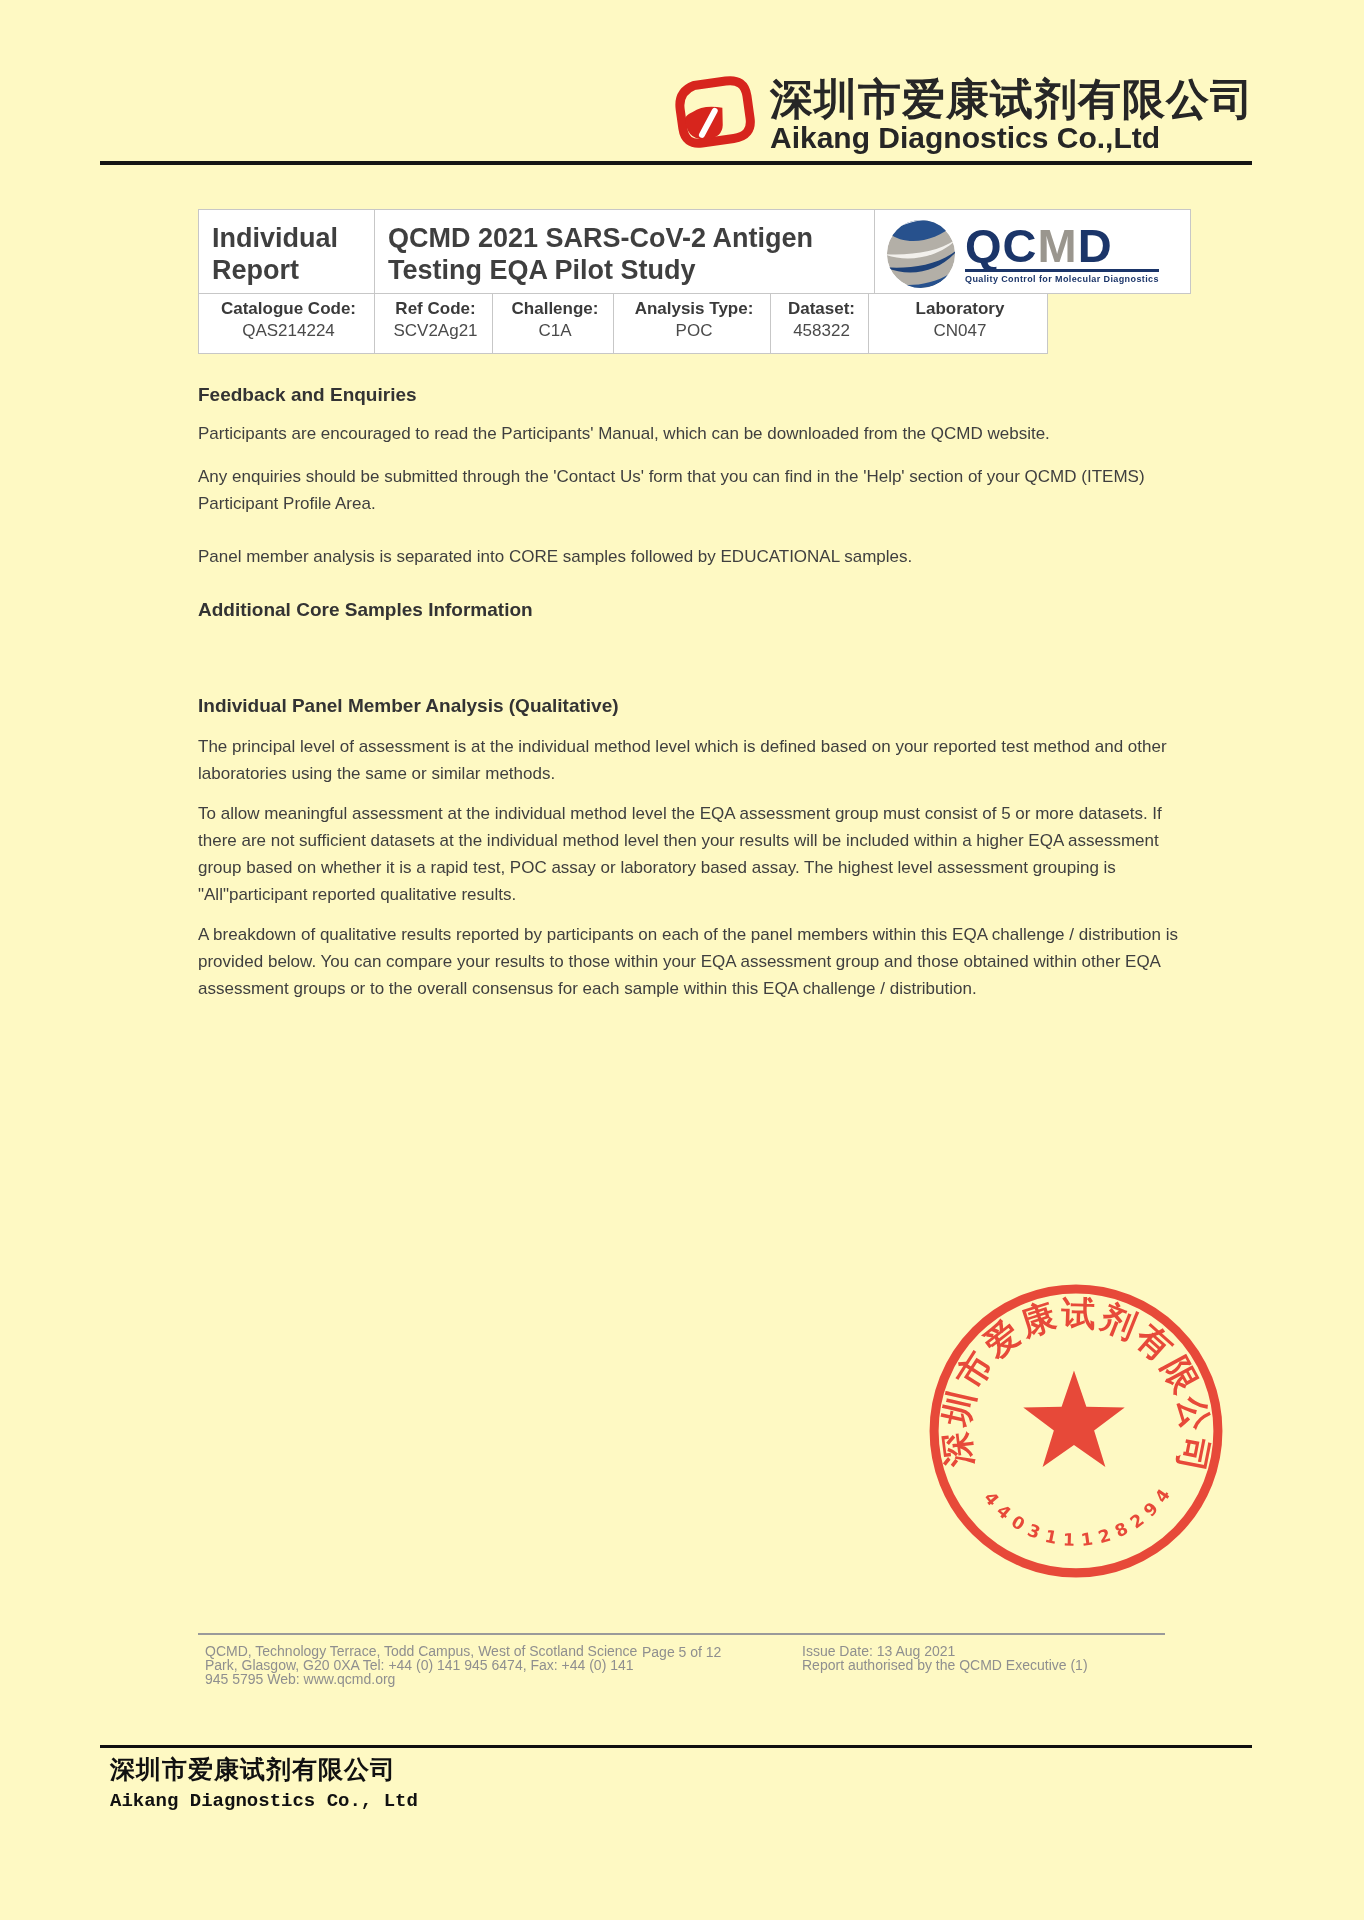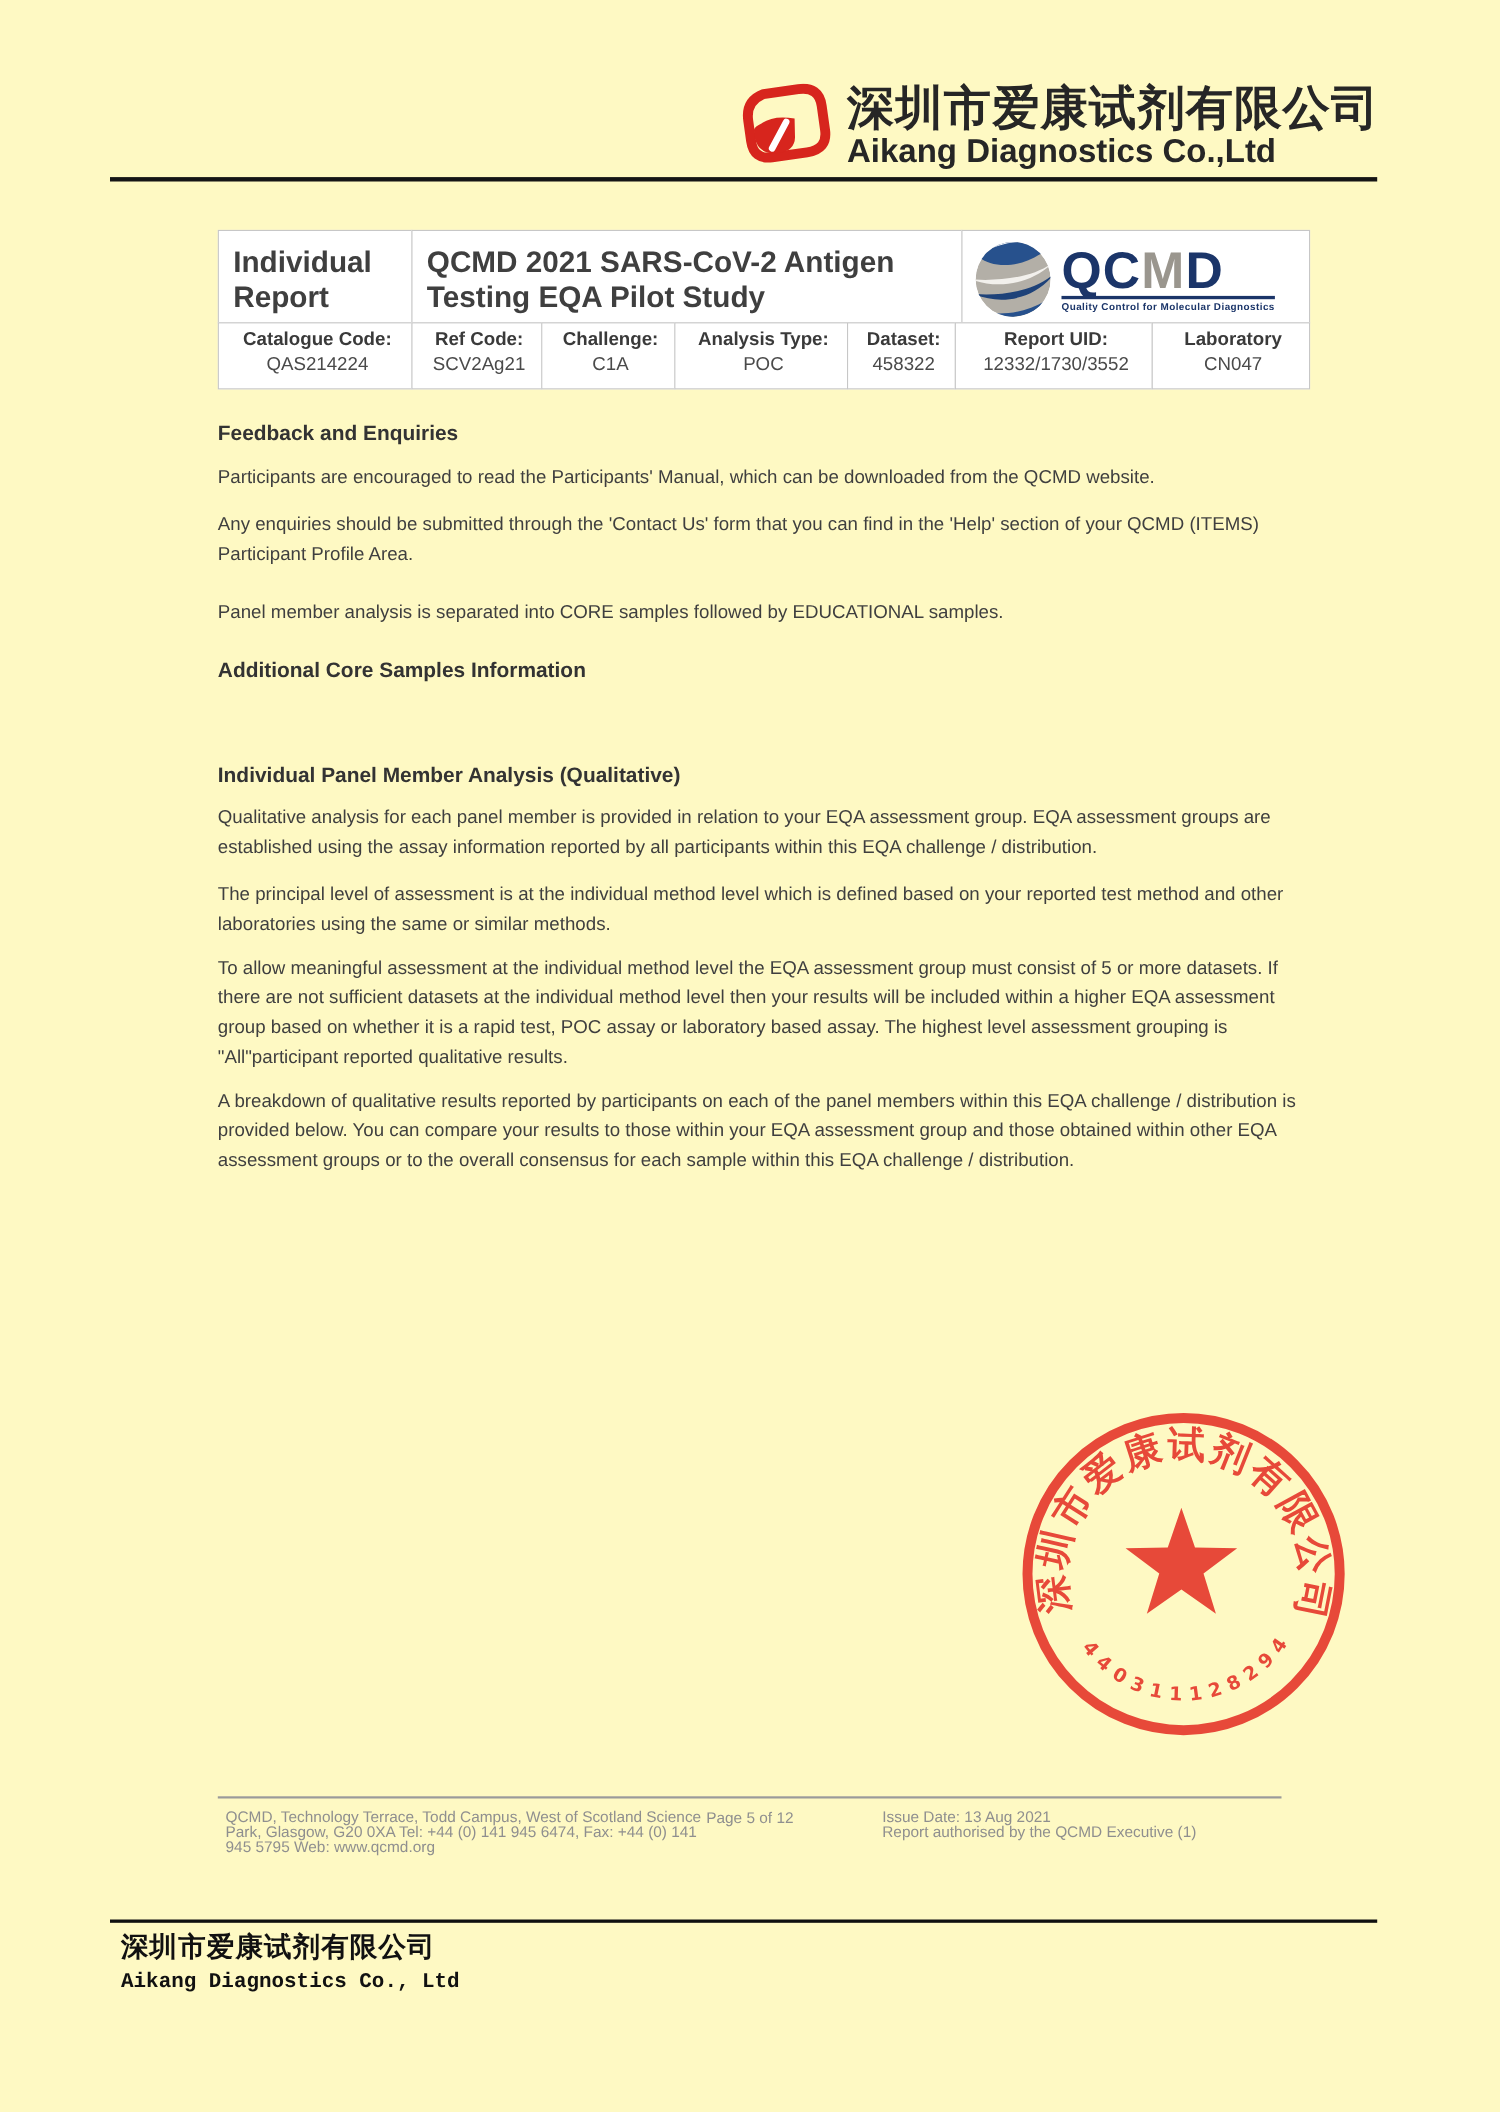--- a/index.html
+++ b/index.html
@@ -130,44 +130,39 @@
       </div>
       <div class="rt-cell">
         <div class="rt-label">Analysis Type:</div>
         <div class="rt-value">POC</div>
       </div>
       <div class="rt-cell">
         <div class="rt-label">Dataset:</div>
         <div class="rt-value">458322</div>
       </div>
       <div class="rt-cell">
-        <div class="rt-label">Report UID:</div>
-        <div class="rt-value">12332/1730/3552</div>
-      </div>
-      <div class="rt-cell">
         <div class="rt-label">Laboratory</div>
         <div class="rt-value">CN047</div>
       </div>
     </div>
   </div>
 
   <div class="section sec-feedback">
     <div class="sec-heading">Feedback and Enquiries</div>
     <p class="body-p" style="margin-top:14px;">Participants are encouraged to read the Participants' Manual, which can be downloaded from the QCMD website.</p>
     <p class="body-p tight">Any enquiries should be submitted through the 'Contact Us' form that you can find in the 'Help' section of your QCMD (ITEMS) Participant Profile Area.</p>
     <p class="body-p gap-before">Panel member analysis is separated into CORE samples followed by EDUCATIONAL samples.</p>
   </div>
 
   <div class="section sec-additional">
     <div class="sec-heading">Additional Core Samples Information</div>
   </div>
 
   <div class="section sec-qual">
     <div class="sec-heading">Individual Panel Member Analysis (Qualitative)</div>
-    <p class="body-p" style="margin-top:12px;">Qualitative analysis for each panel member is provided in relation to your EQA assessment group. EQA assessment groups are established using the assay information reported by all participants within this EQA challenge / distribution.</p>
     <p class="body-p tight">The principal level of assessment is at the individual method level which is defined based on your reported test method and other laboratories using the same or similar methods.</p>
     <p class="body-p">To allow meaningful assessment at the individual method level the EQA assessment group must consist of 5 or more datasets. If there are not sufficient datasets at the individual method level then your results will be included within a higher EQA assessment group based on whether it is a rapid test, POC assay or laboratory based assay. The highest level assessment grouping is "All"participant reported qualitative results.</p>
     <p class="body-p">A breakdown of qualitative results reported by participants on each of the panel members within this EQA challenge / distribution is provided below. You can compare your results to those within your EQA assessment group and those obtained within other EQA assessment groups or to the overall consensus for each sample within this EQA challenge / distribution.</p>
   </div>
 
   <div class="stamp">
     <svg viewBox="0 0 308 308">
       <defs>
         <path id="stamp-top-arc" d="M 51.7 185.3 A 107 107 0 1 1 256.3 185.3" fill="none"></path>
         <path id="stamp-bottom-arc" d="M 59 213.4 A 112 112 0 0 0 249 213.4" fill="none"></path>

